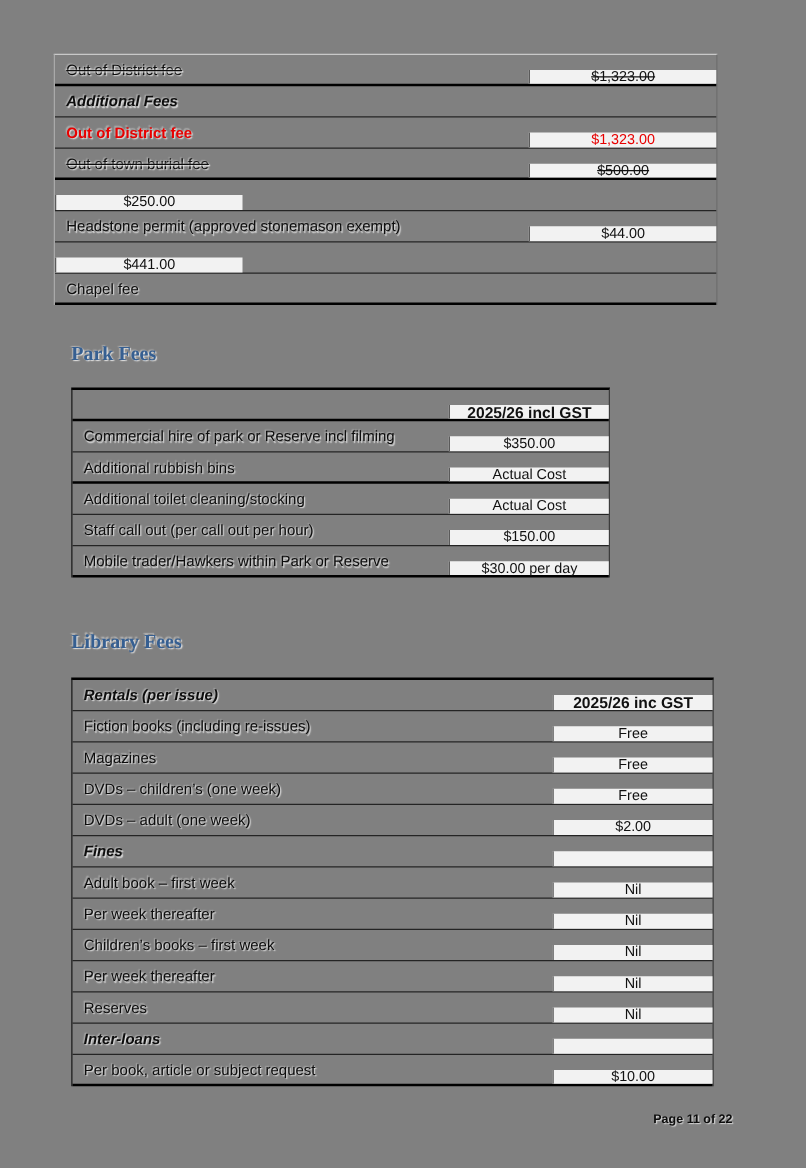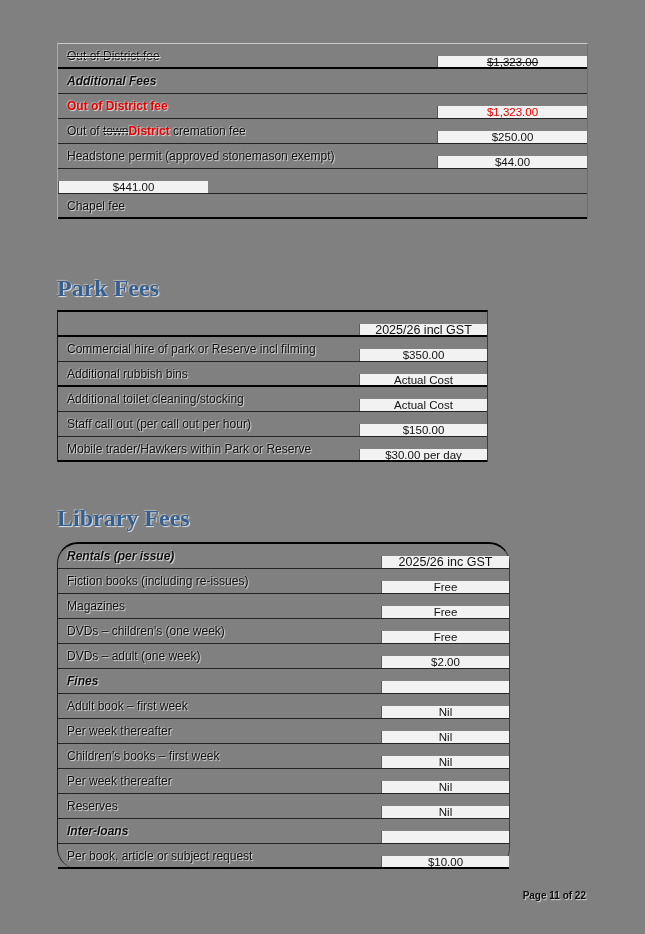--- a/index.html
+++ b/index.html
@@ -8,37 +8,36 @@
     background:#808080;
     position:relative;
     font-family:"Liberation Sans",sans-serif;
     overflow:hidden;
   }
   .fee-table{
     position:absolute;
     box-sizing:border-box;
   }
   #cemetery-table{
-    left:57px;top:43px;width:531px;
+    left:43px;top:43px;width:531px;
     border-top:1px solid #c9c9c9;
     border-left:1px solid #a9a9a9;
     border-right:1px solid #6e6e6e;
   }
   #park-table{
     left:57px;top:310px;width:431px;
     border-top:2px solid #000;
     border-left:1px solid #1a1a1a;
     border-right:1px solid #3c3c3c;
   }
   #library-table{
-    left:57px;top:542px;width:453px;
+    left:57px;top:542px;width:514px;
     border-top:2px solid #000;
     border-left:1px solid #1a1a1a;
     border-right:1px solid #3c3c3c;
-    border-radius:21px;
   }
   .row{
     display:flex;
     align-items:stretch;
     box-sizing:border-box;
     height:25px;
     border-bottom:1px solid #242424;
   }
   .row.thick{border-bottom:2px solid #000;}
   .label-cell{
@@ -66,27 +65,27 @@
     margin-top:12px;
   }
   #cemetery-table .value-cell{width:150px;}
   #park-table .value-cell, #library-table .value-cell{width:128px;}
   .row.no-value .value-cell{background:transparent;border-left:none;}
   .seg-normal{}
   .seg-deleted{text-decoration:line-through;}
   .label-cell .seg-new{color:#e80000;font-weight:bold;}
   .value-cell .seg-new{color:#e80000;}
   .seg-section{font-weight:bold;font-style:italic;}
-  .seg-header{font-weight:normal;font-size:12.5px;}
+  .seg-header{font-weight:bold;font-size:12.5px;}
   .section-heading{
     position:absolute;
     left:57px;
     margin:0;
     font-family:"Liberation Serif",serif;
-    font-size:24px;
+    font-size:16px;
     font-weight:bold;
     color:#365f91;
     text-shadow:1px 1px 1px rgba(255,255,255,0.8), -1px -1px 1px rgba(255,255,255,0.4);
   }
   #park-heading{top:275px;}
   #library-heading{top:505px;}
   .page-footer{
     position:absolute;
     top:890px;
     right:59px;
@@ -109,22 +108,27 @@
     <div class="row no-value">
       <div class="label-cell"><span class="seg-section">Additional Fees</span></div>
       <div class="value-cell"></div>
     </div>
     <div class="row">
       <div class="label-cell"><span class="seg-new">Out of District fee</span></div>
       <div class="value-cell">
         <span class="seg-new">$1,323.00</span>
       </div>
     </div>
-    <div class="row">
-      <div class="label-cell"><span class="seg-normal">Out of </span><span class="seg-deleted">town</span><span class="seg-new">District</span><span class="seg-normal"> cremation fee</span></div>
+    <div class="row thick">
+      <div class="label-cell"><span class="seg-deleted">Out of town burial fee</span></div>
+      <div class="value-cell">
+        <span class="seg-deleted">$500.00</span>
+      </div>
+    </div>
+    <div class="row">
       <div class="value-cell">
         <span class="seg-normal">$250.00</span>
       </div>
     </div>
     <div class="row">
       <div class="label-cell"><span class="seg-normal">Headstone permit (approved stonemason exempt)</span></div>
       <div class="value-cell">
         <span class="seg-normal">$44.00</span>
       </div>
     </div>

